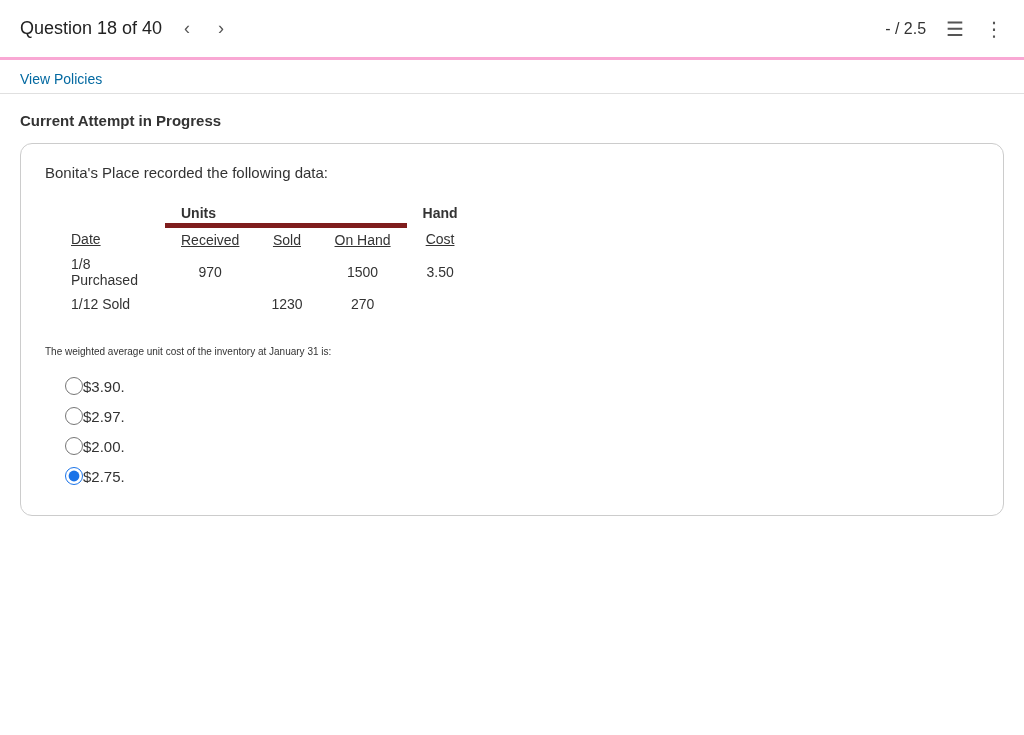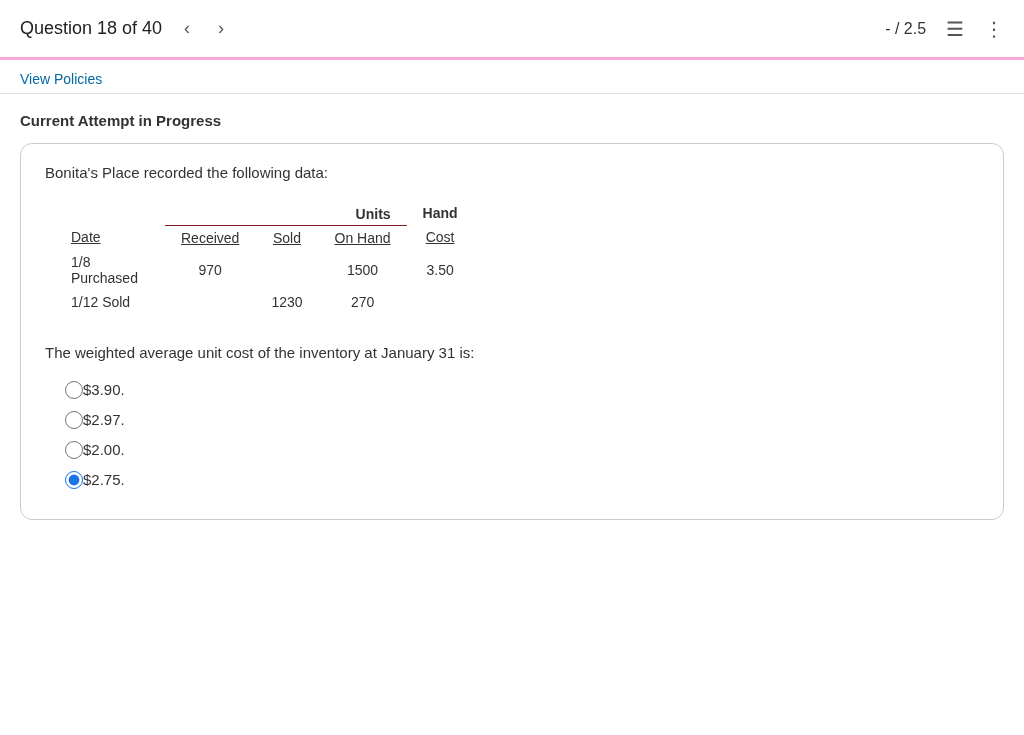--- a/index.html
+++ b/index.html
@@ -108,27 +108,27 @@
     }
     .inventory-table .col-date {
       text-align: left;
       min-width: 110px;
     }
     .inventory-table .sub-header {
       text-decoration: underline;
       font-weight: normal;
     }
     .inventory-table .units-group-header {
-      text-align: right;
+      text-align: left;
       padding-bottom: 2px;
-      border-bottom: 1px solid #7f1d1d;
+      border-bottom: 5px solid #7f1d1d;
     }
 
     .question-text {
-      font-size: 15px;
+      font-size: 10px;
       margin-top: 6px;
       margin-bottom: 20px;
     }
 
     
     .options-list {
       list-style: none;
       display: flex;
       flex-direction: column;
       gap: 12px;

